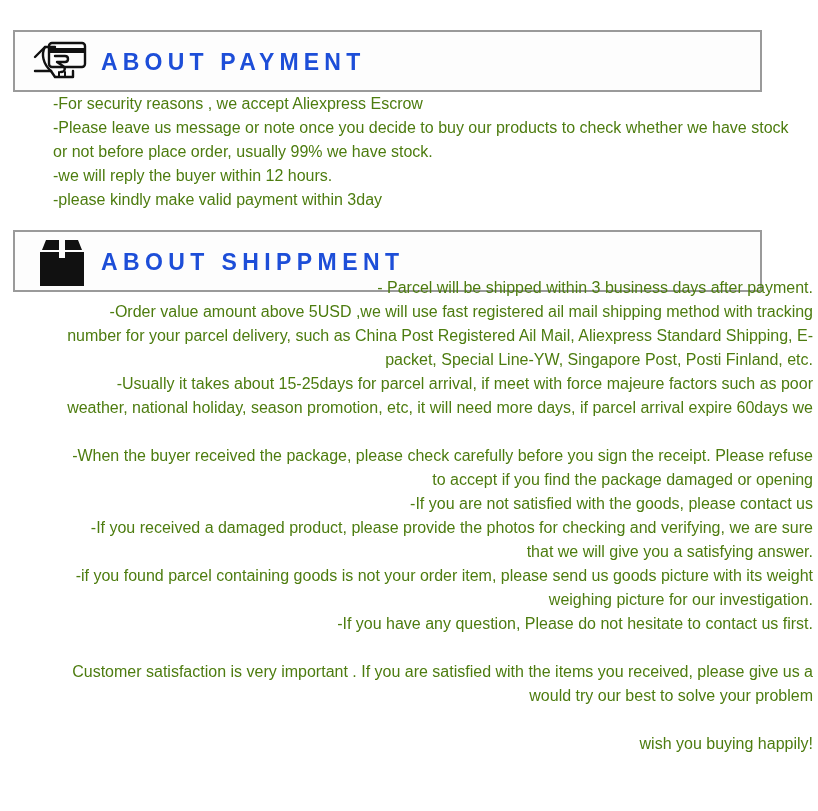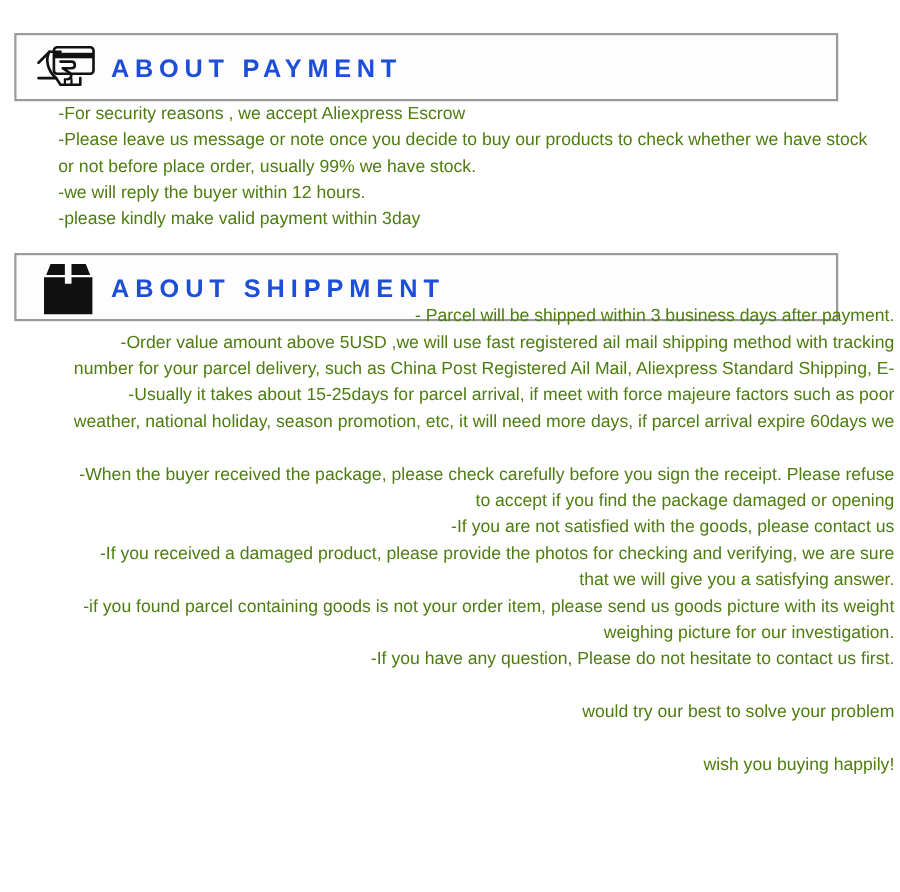--- a/index.html
+++ b/index.html
@@ -114,30 +114,32 @@
 
       <path d="M3 16 L22 16 L22 22 L28 22 L28 16 L47 16 L47 50 L3 50 Z" fill="#111"></path>
     </svg>
     <div class="title">ABOUT SHIPPMENT</div>
   </div>
 
   <div class="text-block block-shipment">
     <p>- Parcel will be shipped within 3 business days after payment.</p>
     <p>-Order value amount above 5USD ,we will use fast registered ail mail shipping method with tracking</p>
     <p>number for your parcel delivery, such as China Post Registered Ail Mail, Aliexpress Standard Shipping, E-</p>
+    <p>packet, Special Line-YW, Singapore Post, Posti Finland, etc.</p>
     <p>-Usually it takes about 15-25days for parcel arrival, if meet with force majeure factors such as poor</p>
     <p>weather, national holiday, season promotion, etc, it will need more days, if parcel arrival expire 60days we</p>
     <div class="blank"></div>
     <p>-When the buyer received the package, please check carefully before you sign the receipt. Please refuse</p>
     <p>to accept if you find the package damaged or opening</p>
     <p>-If you are not satisfied with the goods, please contact us</p>
     <p>-If you received a damaged product, please provide the photos for checking and verifying, we are sure</p>
     <p>that we will give you a satisfying answer.</p>
     <p>-if you found parcel containing goods is not your order item, please send us goods picture with its weight</p>
     <p>weighing picture for our investigation.</p>
     <p>-If you have any question, Please do not hesitate to contact us first.</p>
     <div class="blank"></div>
+    <p>Customer satisfaction is very important . If you are satisfied with the items you received, please give us a</p>
     <p>would try our best to solve your problem</p>
     <div class="blank"></div>
     <p>wish you buying happily!</p>
   </div>
 
 </div>
 
 </body></html>

